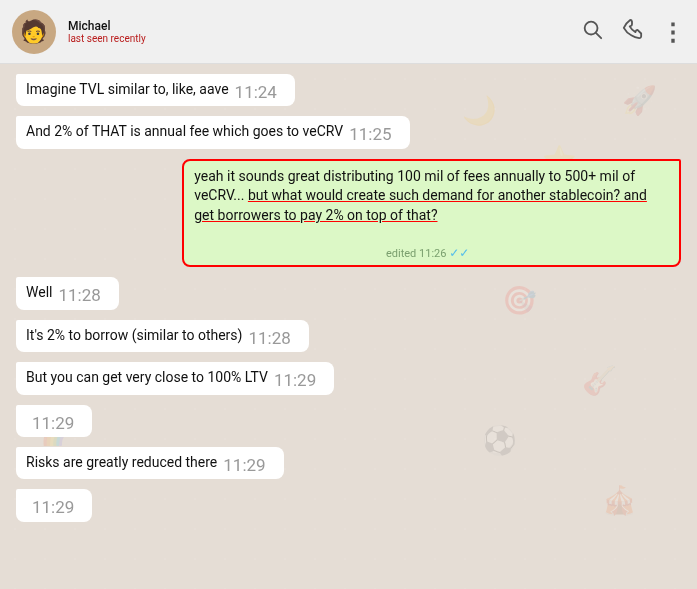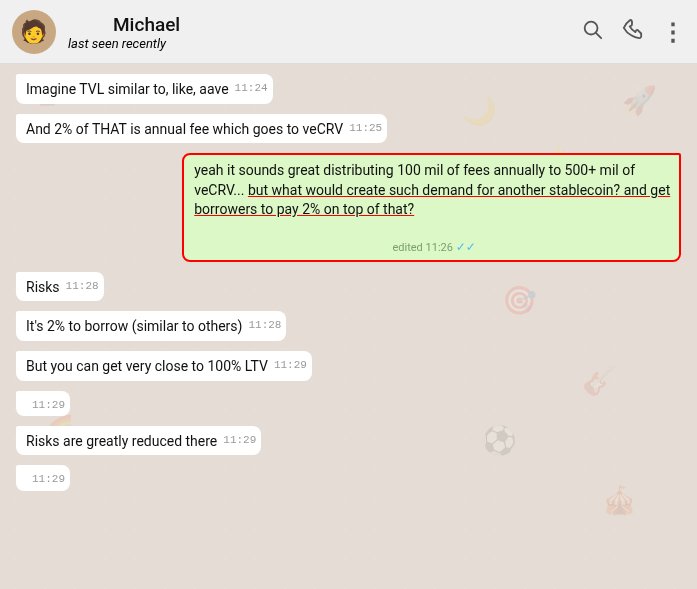--- a/index.html
+++ b/index.html
@@ -33,29 +33,27 @@
       display: flex;
       align-items: center;
       justify-content: center;
       font-size: 22px;
       margin-right: 12px;
     }
     .header-info {
       flex: 1;
     }
     .header-name {
-      font-size: 19px;
+      font-size: 12px;
       font-weight: 500;
       color: #111;
-      margin-left: 45px;
     }
     .header-status {
-      font-size: 13px;
-      color: #000000;
-      font-style: italic;
+      font-size: 10px;
+      color: #b91c1c;
     }
     .header-icons {
       display: flex;
       gap: 18px;
       align-items: center;
       color: #555;
     }
     .header-icon {
       font-size: 20px;
       cursor: pointer;
@@ -91,21 +89,21 @@
     }
     .message-row.received {
       justify-content: flex-start;
     }
     .message-row.sent {
       justify-content: flex-end;
     }
 
     .bubble {
       max-width: 75%;
-      padding: 6px 5px 4px 10px;
+      padding: 6px 18px 4px 10px;
       border-radius: 8px;
       font-size: 14px;
       line-height: 1.4;
       position: relative;
       word-wrap: break-word;
     }
     .bubble.received {
       background: #ffffff;
       color: #111;
       border-top-left-radius: 2px;
@@ -117,28 +115,27 @@
     }
     .bubble.sent.highlighted {
       background: #dcf8c6;
       border: 2px solid red;
     }
 
     .msg-text {
       display: inline;
     }
     .timestamp {
-      font-size: 11px;
+      font-size: 17px;
       color: #999;
       white-space: nowrap;
       margin-left: 6px;
       float: right;
       margin-top: 2px;
       line-height: 1.2;
-      font-family: Liberation Mono, monospace;
     }
     .edited-ts {
       font-size: 11px;
       color: #7a9f6e;
       text-align: center;
       display: block;
       margin-top: 19px;
     }
     .double-check {
       color: #53bdeb;
@@ -217,21 +214,21 @@
     <div class="bubble sent highlighted">
       <span class="msg-text">yeah it sounds great distributing 100 mil of fees annually to 500+ mil of veCRV... <span style="text-decoration: underline; text-decoration-color: red;">but what would create such demand for another stablecoin? and get borrowers to pay 2% on top of that?</span></span>
       <span class="edited-ts">edited 11:26 <span class="double-check">✓✓</span></span>
     </div>
   </div>
 
   <div class="spacer"></div>
 
   <div class="message-row received">
     <div class="bubble received">
-      <span class="msg-text">Risks</span>
+      <span class="msg-text">Well</span>
       <span class="timestamp">11:28</span>
     </div>
   </div>
 
   <div class="spacer"></div>
 
   <div class="message-row received">
     <div class="bubble received">
       <span class="msg-text">It's 2% to borrow (similar to others)</span>
       <span class="timestamp">11:28</span>

